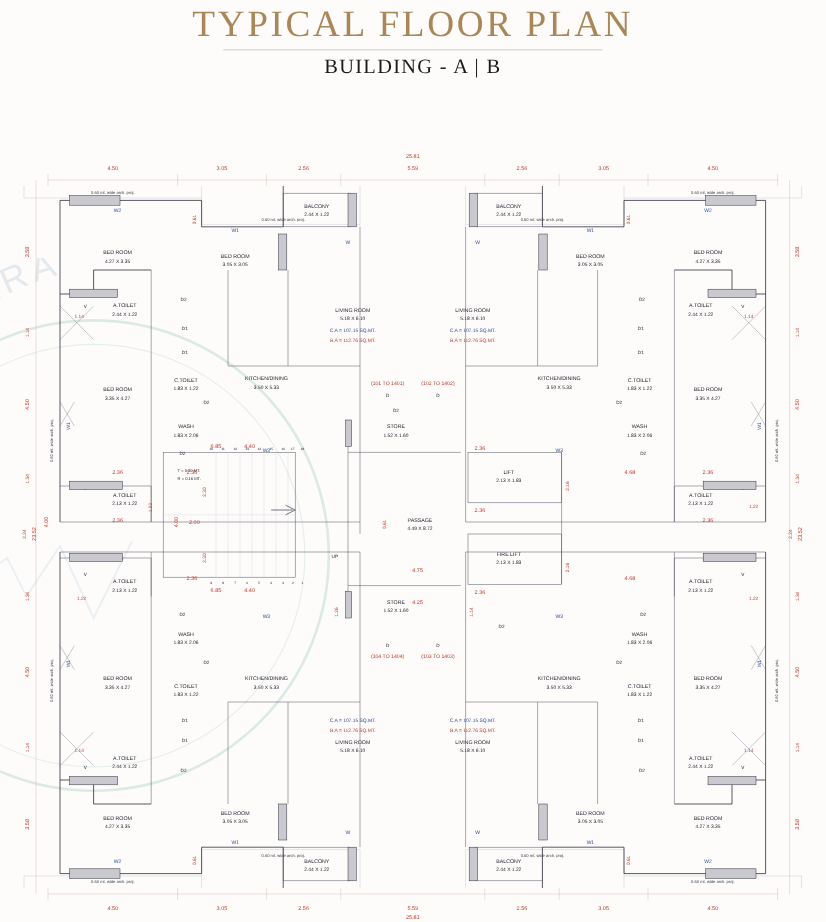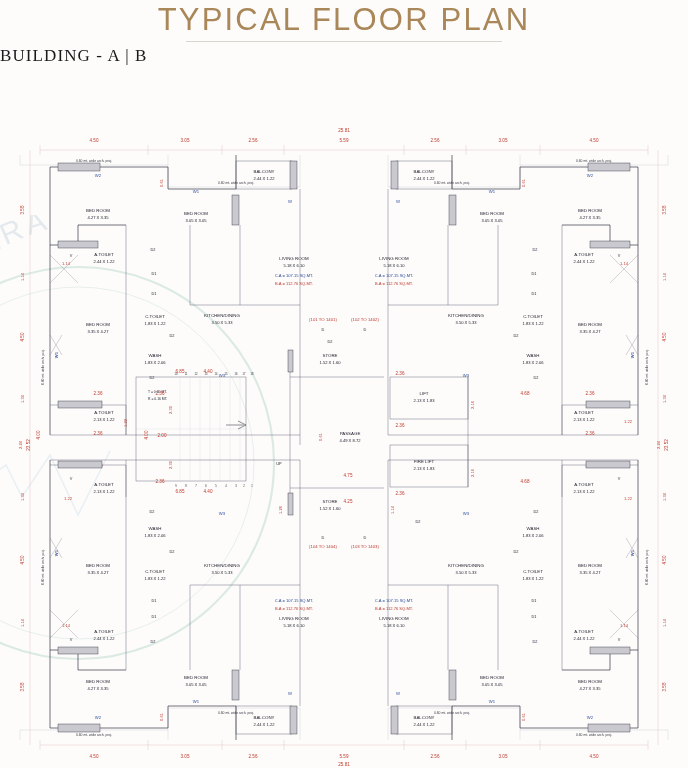--- a/index.html
+++ b/index.html
@@ -6,28 +6,28 @@
   body{
     width:688px;height:768px;
     background:#fdfcfb;
     font-family:"Liberation Sans", sans-serif;
     position:relative;overflow:hidden;
   }
   
   #header{position:absolute;left:0;top:0;width:688px;height:105px;}
   #title{
     position:absolute;left:0;top:2px;width:688px;text-align:center;
-    font-family:Liberation Sans, sans-serif;
+    font-family:Liberation Serif, serif;
     font-size:31px;letter-spacing:2.2px;color:#a98759;
   }
   #title-rule{
     position:absolute;left:186px;top:41px;width:316px;height:1px;background:#d8d4ce;
   }
   #subtitle{
-    position:absolute;left:0;top:46px;width:688px;text-align:left;
+    position:absolute;left:0;top:46px;width:688px;text-align:center;
     font-family:"Liberation Serif", serif;
     font-size:17px;letter-spacing:1.1px;color:#1a1a1a;
   }
   
   #watermark{position:absolute;left:-40px;top:215px;width:330px;height:480px;opacity:.5;pointer-events:none;}
   
   #plan{position:absolute;left:0;top:105px;width:688px;height:663px;}
   #plan svg{display:block;}
   text{font-family:"Liberation Sans", sans-serif;}
   .rmlbl{font-size:4.4px;fill:#1d1d2b;text-anchor:middle;}

